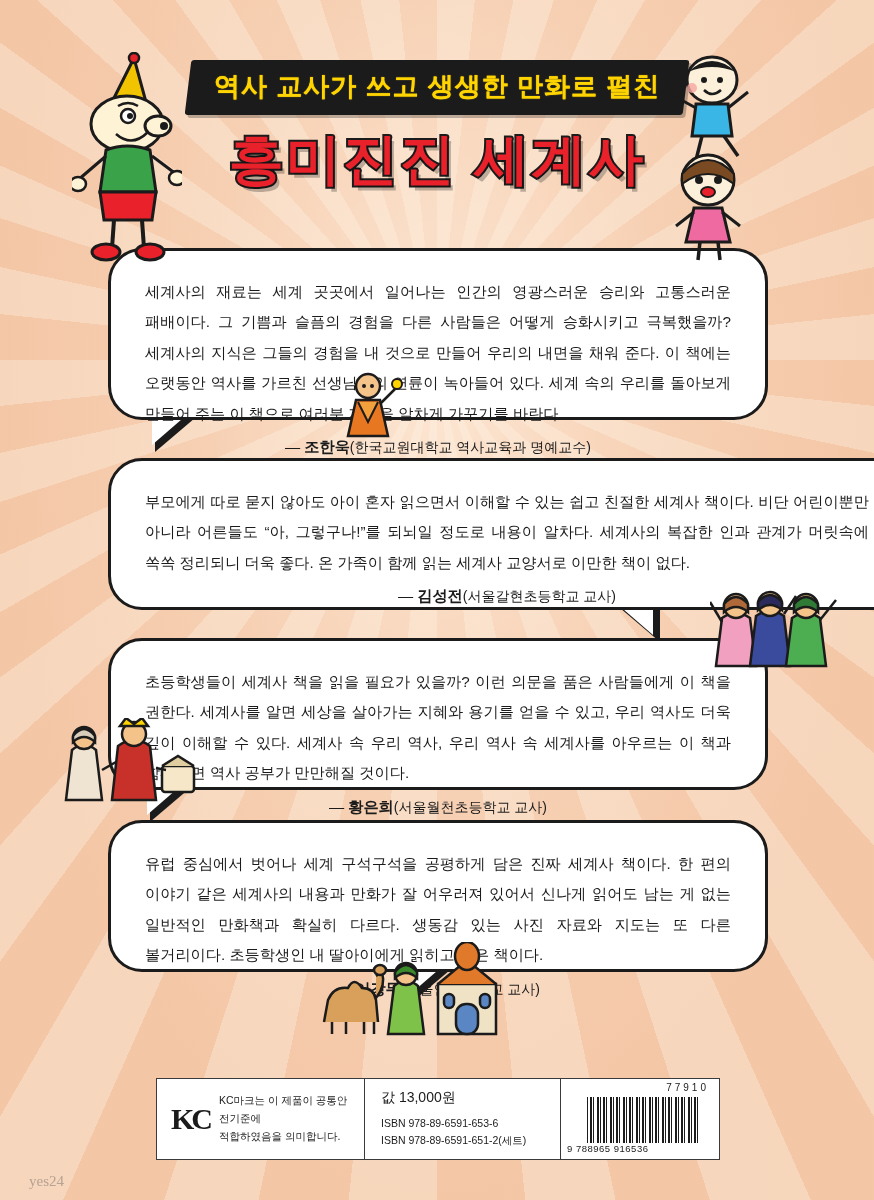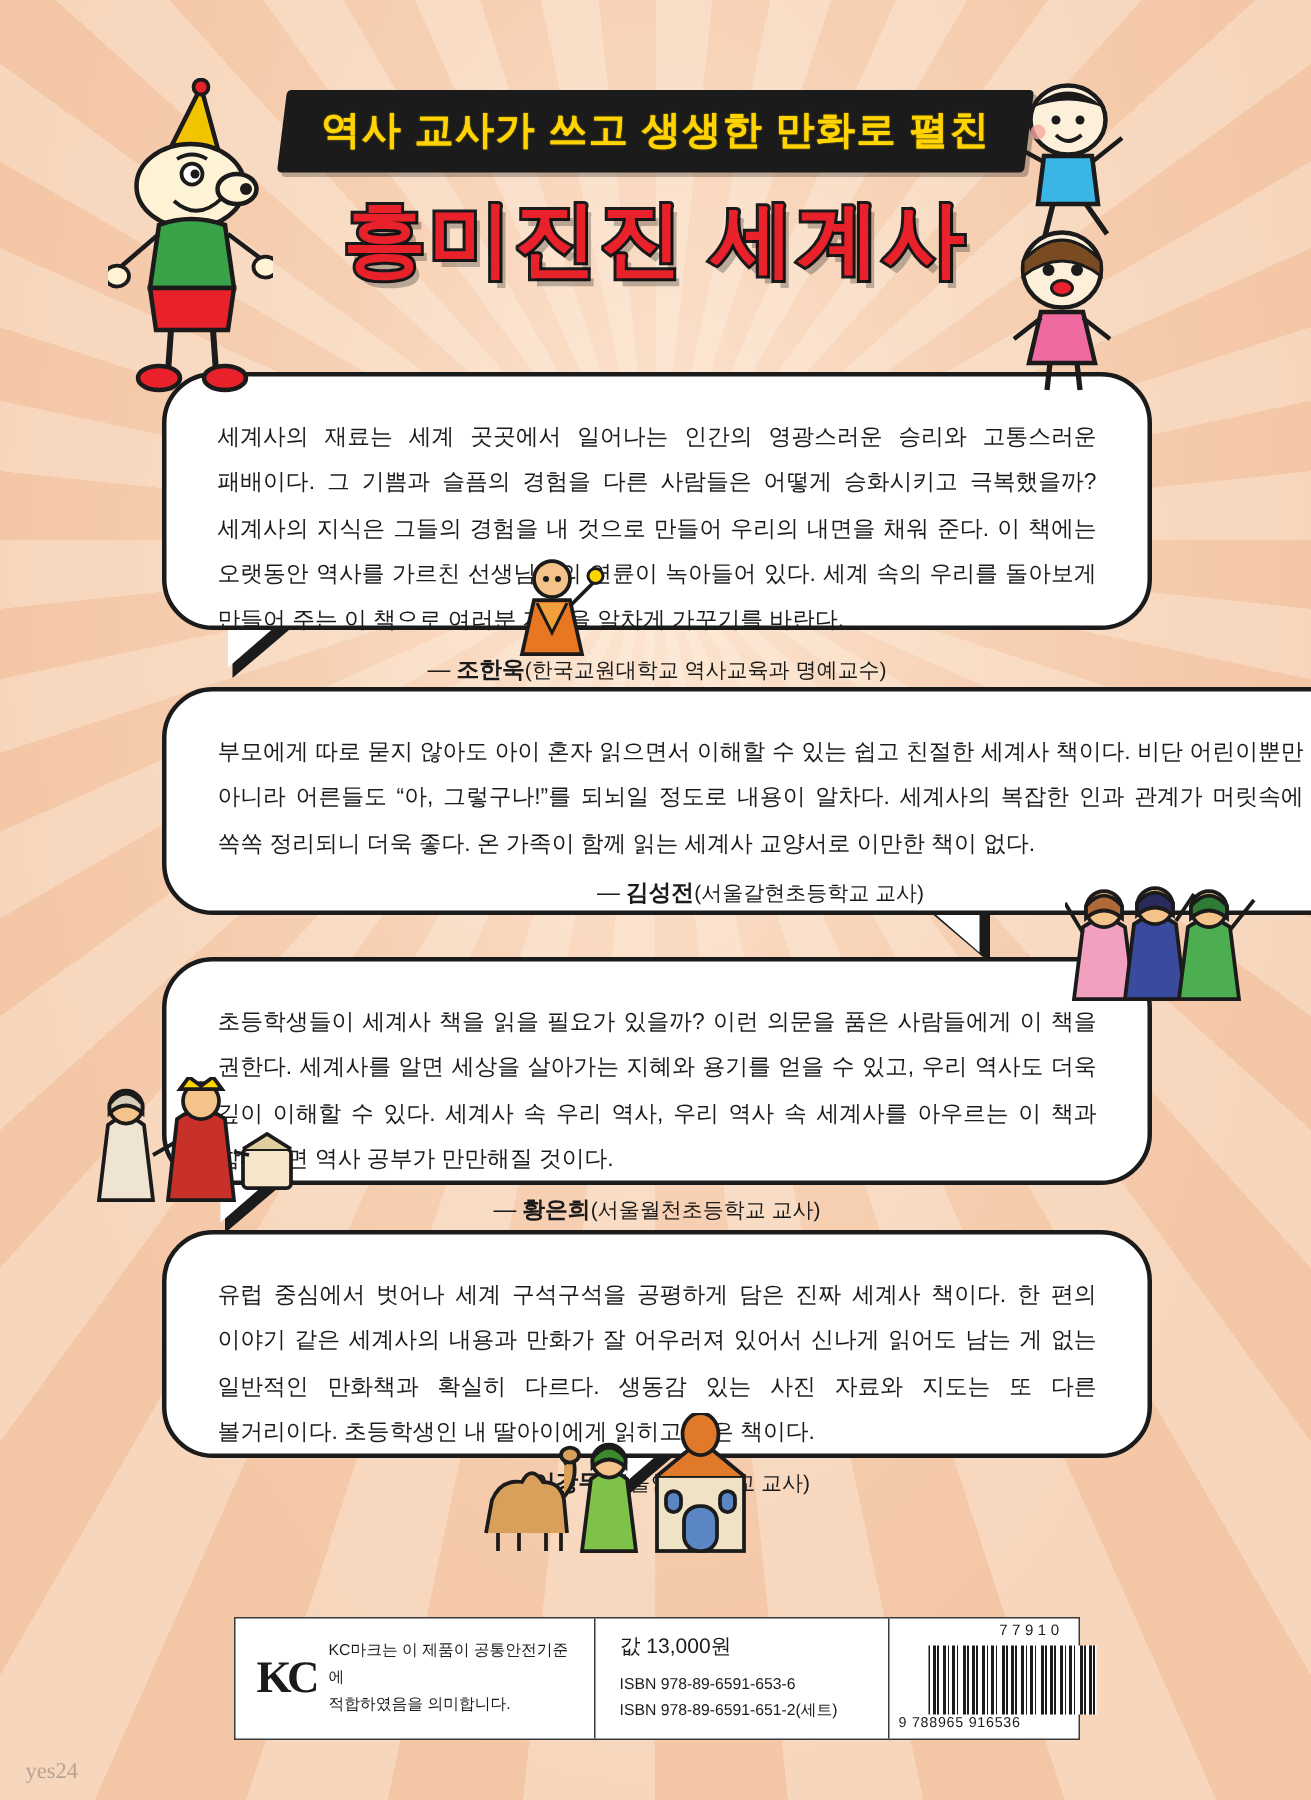--- a/index.html
+++ b/index.html
@@ -156,21 +156,21 @@
     height: 82px;
     background: #ffffff;
     border: 1.5px solid #3a3a3a;
     box-sizing: border-box;
     display: flex;
     align-items: stretch;
     z-index: 7;
   }
   .f-cell { box-sizing: border-box; }
   .f-kc {
-    width: 240px;
+    width: 208px;
     display: flex;
     align-items: center;
     gap: 9px;
     padding: 0 10px 0 14px;
     border-right: 1.5px solid #3a3a3a;
   }
   .kc-logo {
     font-family: "Liberation Serif", serif;
     font-size: 30px;
     font-weight: bold;
@@ -221,21 +221,21 @@
     left: 6px;
     top: 64px;
     font-size: 9.5px;
     letter-spacing: 0.5px;
     color: #1b1b1b;
     white-space: nowrap;
     text-align: center;
   }
   .watermark {
     position: absolute;
-    left: 17px;
+    left: 29px;
     bottom: 10px;
     font-size: 15px;
     color: rgba(120,110,105,0.5);
     font-family: "Liberation Serif", serif;
     z-index: 8;
   }
 </style>
 </head>
 <body>
 

